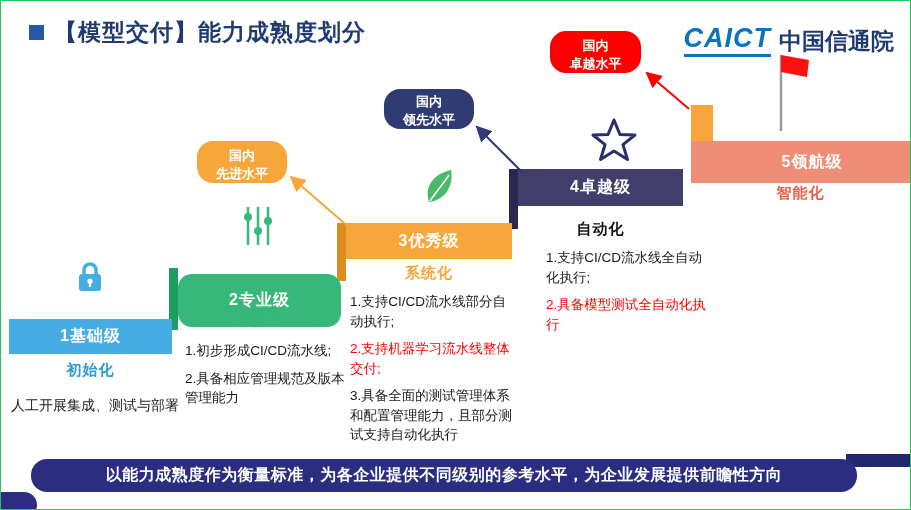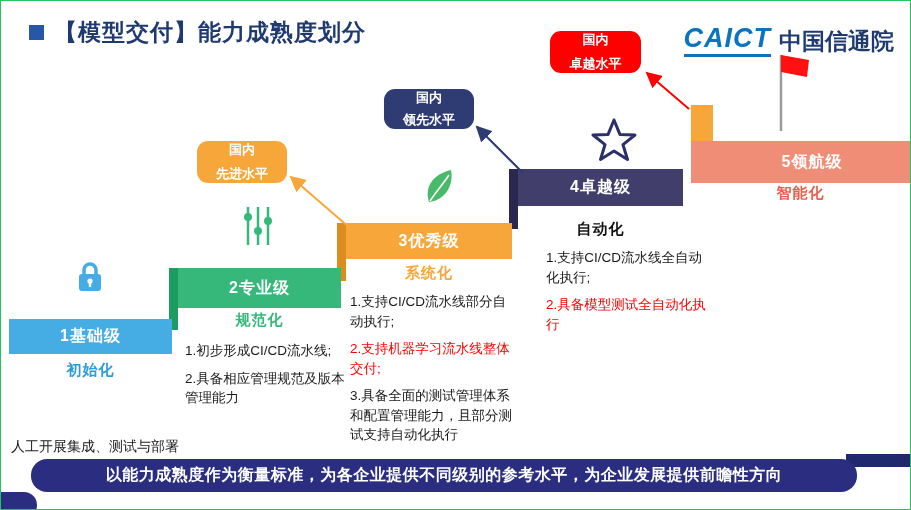--- a/index.html
+++ b/index.html
@@ -11,49 +11,49 @@
     padding-left:12px;
   }
   
   .title-row { position:absolute; left:28px; top:16px; display:flex; align-items:center; gap:10px; z-index:5; }
   .title-square { width:15px; height:15px; background:var(--bullet-blue,#2757A6); }
   .page-title { font-size:23px; font-weight:bold; color:var(--title-navy,#1F3A70); margin:0; letter-spacing:1px; }
   .logo { position:absolute; right:16px; top:24px; display:flex; align-items:center; gap:8px; z-index:5; }
   .logo-caict { font-size:27px; font-weight:bold; font-style:italic; color:var(--logo-blue,#0B74C0); letter-spacing:1px; line-height:1; border-bottom:3px solid var(--logo-blue,#0B74C0); padding-bottom:2px; }
   .logo-cn { font-size:23px; font-weight:bold; color:var(--title-navy,#1F3A70); }
   
-  .badge { position:absolute; border-radius:11px; color:#fff; font-weight:bold; font-size:13px;
-    text-align:center; display:flex; flex-direction:column; justify-content:space-between; line-height:1.4; z-index:4; }
+  .badge { position:absolute; border-radius:16px; color:#fff; font-weight:bold; font-size:13px;
+    text-align:center; display:flex; flex-direction:column; justify-content:flex-end; line-height:1.4; z-index:4; }
   .badge-advanced  { left:196px; top:140px; width:90px; height:42px; background:var(--badge-orange,#F7A73A); }
   .badge-leading   { left:383px; top:88px;  width:90px; height:40px; background:var(--badge-navy,#2F3B73); }
   .badge-excellent { left:549px; top:30px;  width:91px; height:42px; background:var(--badge-red,#FF0000); }
   
   .bar { position:absolute; color:#fff; font-weight:bold; font-size:16px;
     display:flex; align-items:center; justify-content:center; letter-spacing:1px; z-index:2; }
   .bar1 { left:8px;   top:318px; width:163px; height:35px; background:var(--level1,#45ACE4); }
-  .bar2 { left:177px; top:267px; width:163px; height:40px; background:var(--level2,#35B879); }
+  .bar2 { left:177px; top:273px; width:163px; height:53px; background:var(--level2,#35B879);border-radius:14px; }
   .bar3 { left:345px; top:222px; width:166px; height:36px; background:var(--level3,#F7A73A); }
   .bar4 { left:517px; top:168px; width:165px; height:37px; background:var(--level4,#413E6B); }
   .bar5 { left:690px; top:140px; width:264px; height:42px; background:var(--level5,#EF8D77);
           clip-path:polygon(0 0,88% 0,100% 50%,88% 100%,0 100%); padding-right:22px; }
   .tab  { position:absolute; z-index:1; }
   .tab2 { left:168px; top:267px; width:9px;  height:62px; background:var(--level2-dark,#1D9C62); }
   .tab3 { left:336px; top:222px; width:9px;  height:58px; background:var(--level3-dark,#DD8C1F); }
   .tab4 { left:508px; top:168px; width:9px;  height:60px; background:var(--level4-dark,#2A2750); }
   .riser5 { left:690px; top:104px; width:22px; height:66px; background:var(--level3,#F7A73A); }
   
   .keyword { position:absolute; font-weight:bold; font-size:15px; text-align:center; z-index:3; letter-spacing:1px; }
   .kw1 { left:8px;   top:360px; width:163px; color:var(--keyword1,#2E9AD6); }
   .kw2 { left:177px; top:310px; width:163px; color:var(--keyword2,#35B879); }
   .kw3 { left:345px; top:263px; width:166px; color:var(--keyword3,#F7A73A); }
   .kw4 { left:517px; top:219px; width:165px; color:#111111; }
   .kw5 { left:717px; top:183px; width:165px; color:var(--keyword5,#E8604C); }
   .desc { position:absolute; font-size:13.5px; color:#1a1a1a; line-height:1.45; z-index:3; }
   .desc p { margin:0 0 8px 0; }
-  .desc1 { left:10px;  top:394px; width:170px; font-size:14px;margin-top:41px; }
+  .desc1 { left:10px;  top:394px; width:170px; font-size:14px; }
   .desc2 { left:184px; top:340px; width:160px; }
   .desc3 { left:349px; top:291px; width:168px; }
   .desc4 { left:545px; top:247px; width:164px; }
   .desc5 { left:737px; top:212px; width:170px; }
   .red { color:var(--red-text,#FF0000); }
   .hl  { background:var(--highlight,#9FB3C8); }
   
   .icon-wrap { position:absolute; z-index:3; }
   .lock-pos    { left:73px;  top:258px; }
   .sliders-pos { left:239px; top:203px; }

